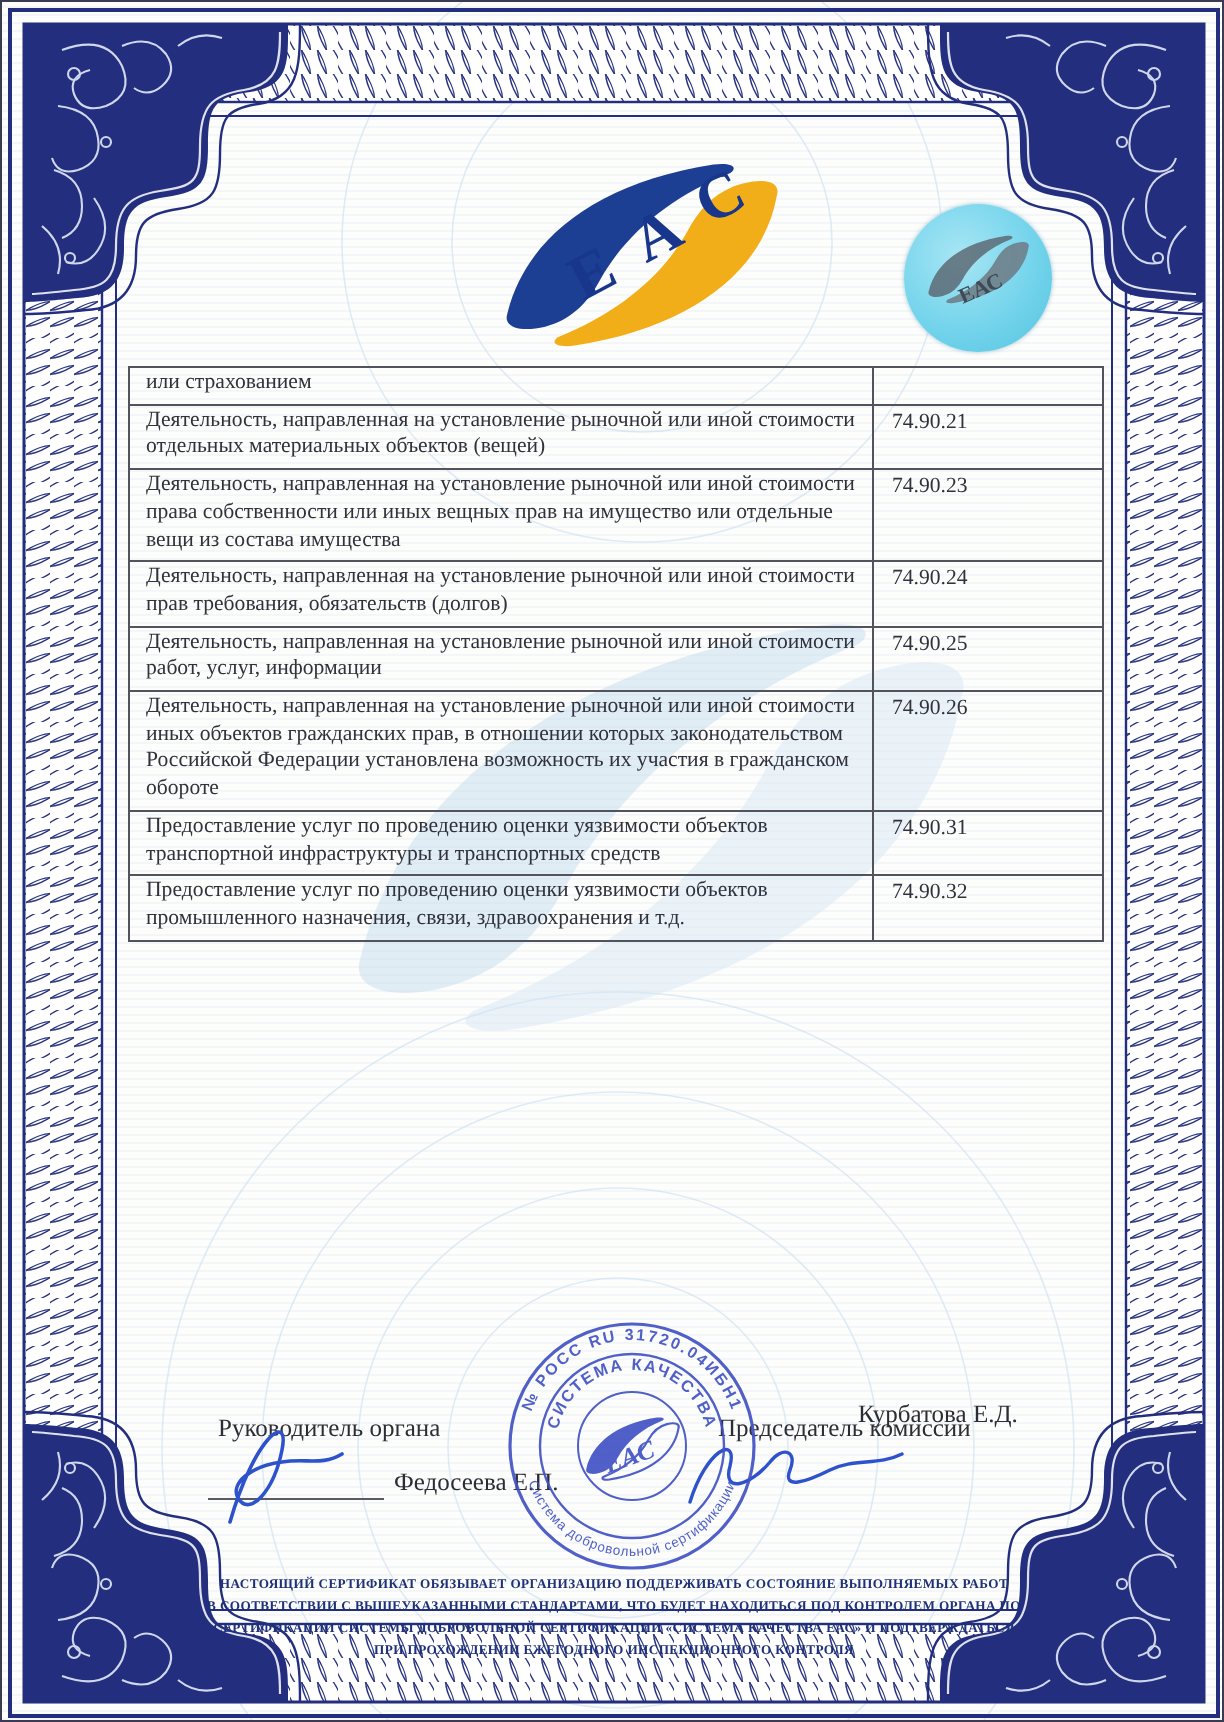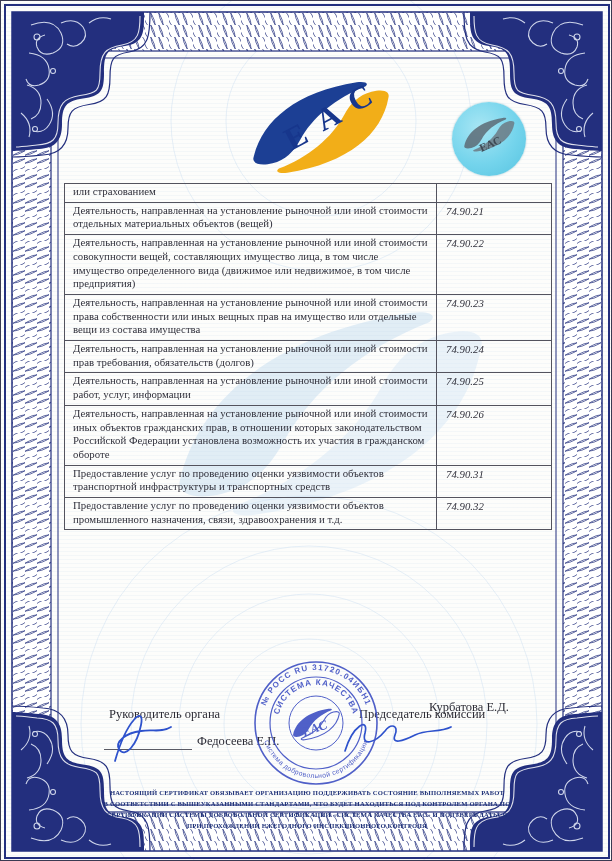--- a/index.html
+++ b/index.html
@@ -16,21 +16,21 @@
   svg{display:block;}
   
   .okved-table{
     position:absolute; left:63px; top:182px; width:487px;
     border-collapse:collapse; table-layout:fixed;
     font-size:10.8px; line-height:1.27; color:#31313c;
   }
   .okved-table td{
     border:1px solid #53535e; padding:1px 6px 3px 8px; vertical-align:top;margin-left:12px;
   }
-  .okved-table td.code{padding-left:9px; padding-top:2px;font-style:italic;}
+  .okved-table td.code{padding-left:9px; padding-top:2px;}
   
   .sig-label{position:absolute; font-size:12.5px; color:#2c2c36; white-space:nowrap;}
   .sig-name{position:absolute; font-size:12.5px; color:#2c2c36; white-space:nowrap;}
   .sig-line{position:absolute; height:1px; background:#5a5a64;}
   .sig-ink{position:absolute;}
   .stamp{position:absolute; left:250px; top:657px; width:130px; height:130px; opacity:.92;}
   
   .hologram{
     position:absolute; left:451px; top:101px; width:74px; height:74px;
     border-radius:50%;
@@ -162,24 +162,20 @@
         <tr>
           <td class="activity">или страхованием</td>
           <td class="code"></td>
         </tr>
 
         <tr>
           <td class="activity">Деятельность, направленная на установление рыночной или иной стоимости отдельных материальных объектов (вещей)</td>
           <td class="code">74.90.21</td>
         </tr>
 
-        <tr>
-          <td class="activity">Деятельность, направленная на установление рыночной или иной стоимости совокупности вещей, составляющих имущество лица, в том числе имущество определенного вида (движимое или недвижимое, в том числе предприятия)</td>
-          <td class="code">74.90.22</td>
-        </tr>
 
         <tr>
           <td class="activity">Деятельность, направленная на установление рыночной или иной стоимости права собственности или иных вещных прав на имущество или отдельные вещи из состава имущества</td>
           <td class="code">74.90.23</td>
         </tr>
 
         <tr>
           <td class="activity">Деятельность, направленная на установление рыночной или иной стоимости прав требования, обязательств (долгов)</td>
           <td class="code">74.90.24</td>
         </tr>

